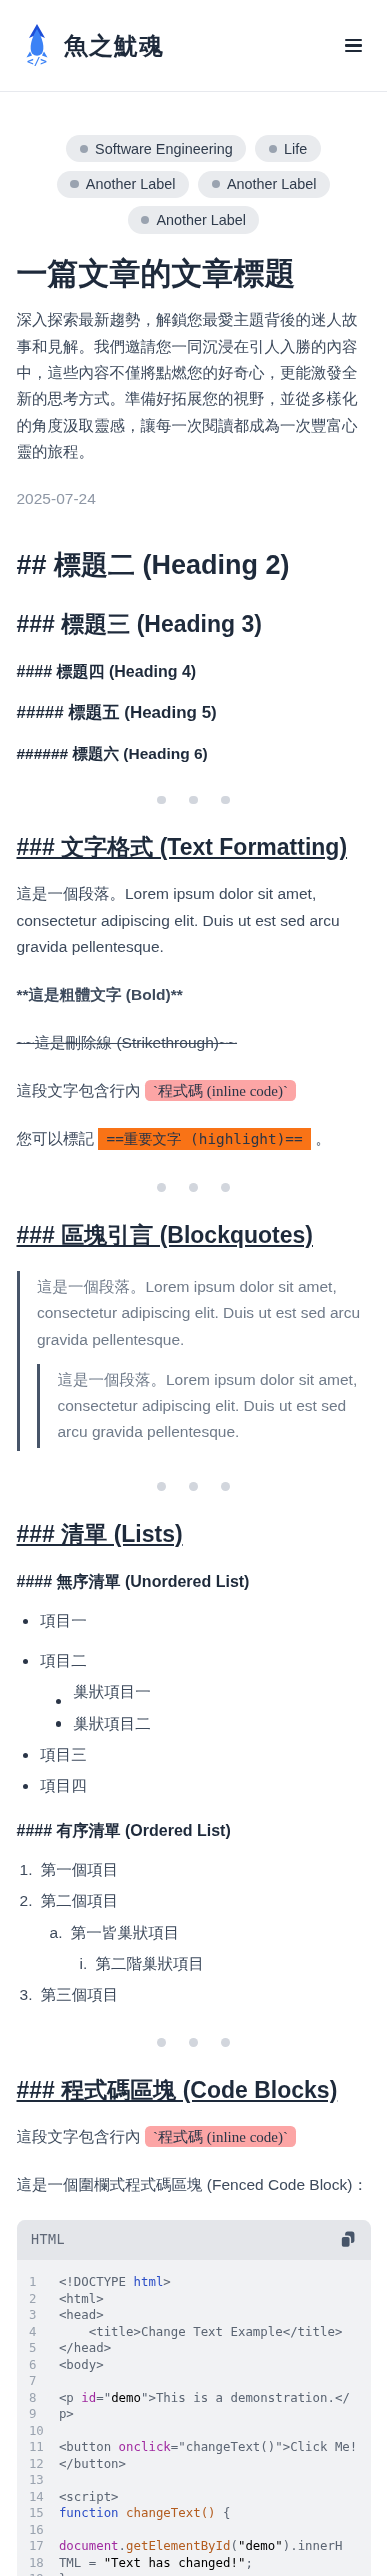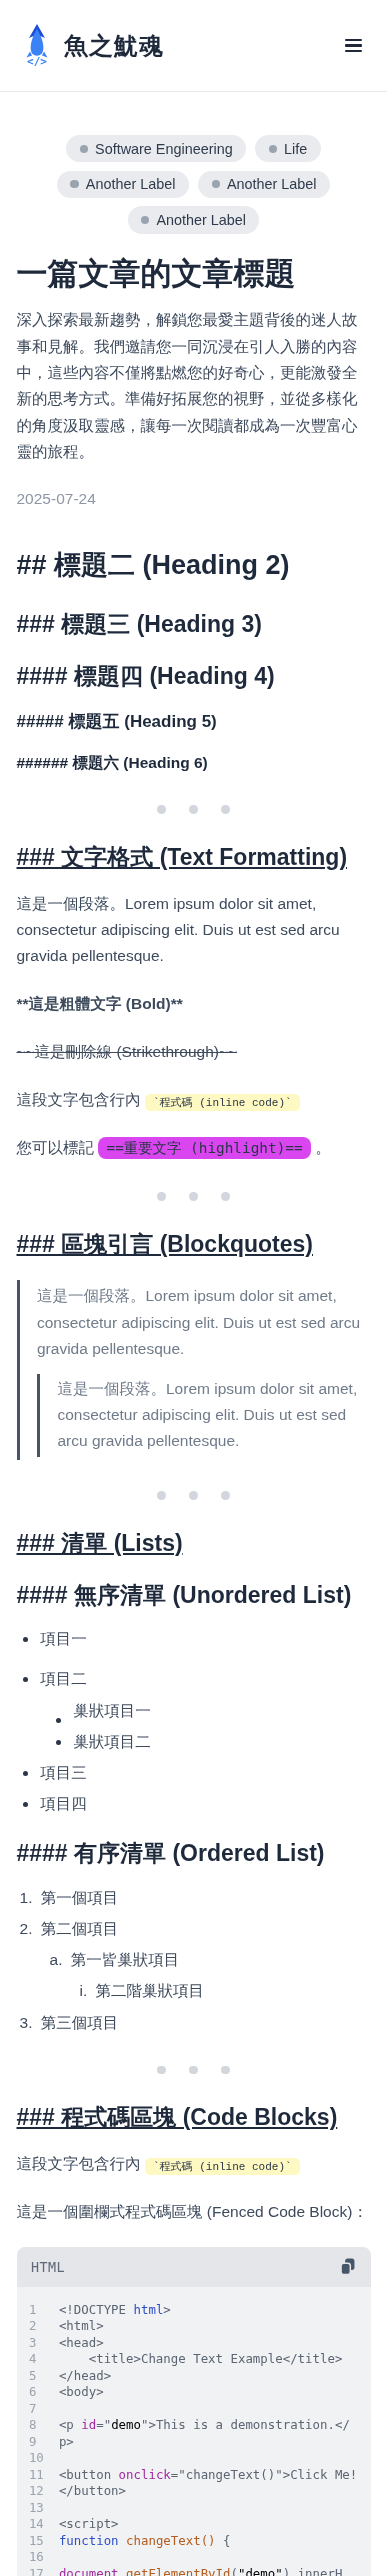--- a/index.html
+++ b/index.html
@@ -20,35 +20,35 @@
   .tags { display:flex; flex-wrap:wrap; gap:8.2px 9.3px; padding-top:43px;justify-content:center; }
   .tag { display:inline-flex; align-items:center; gap:7.2px; background:#e9ebee; border-radius:515px; padding:5.7px 13.4px; font-size:14.4px; color:#2f3b4c; }
   .tag .dot { width:8.2px; height:8.2px; border-radius:50%; background:#9aa3b0; }
 
   h1.article-title { margin:20.6px 0 0; font-size:31px; line-height:1.32; color:#1e2a3b; font-weight:800; }
   .lead { margin:12.4px 0 0; font-size:15.5px; line-height:1.7; color:#3d4a5c; }
   .date { margin:25px 0 0; font-size:15.5px; color:#8e97a5; }
 
   .h2 { margin:40px 0 0; font-size:27px; font-weight:800; color:#1e2a3b; line-height:1.3; }
   .h3 { margin:25px 0 0; font-size:23px; font-weight:800; color:#1e2a3b; line-height:1.32; }
-  .h4 { margin:21.6px 0 0; font-size:23px; font-weight:800; color:#1e2a3b; line-height:1.32; }
+  .h4 { margin:21.6px 0 0; font-size:16px; font-weight:800; color:#1e2a3b; line-height:1.32; }
   .h5 { margin:20.6px 0 0; font-size:17px; font-weight:800; color:#1e2a3b; line-height:1.32; }
   .h6 { margin:19.6px 0 0; font-size:15.5px; font-weight:800; color:#1e2a3b; line-height:1.32; }
   .after-divider { margin-top:28px;text-decoration:underline; }
 
   .divider { display:flex; justify-content:center; gap:23px; margin:31px 0 0; }
   .divider .dot { width:8.8px; height:8.8px; border-radius:50%; background:#d2d6dd; }
 
   p.body { margin:18.5px 0 0; font-size:15.5px; line-height:1.7; color:#3d4a5c; }
   p.lineblock { margin:21.6px 0 0; }
   .bold-line { font-weight:800; color:#2a3547; }
   .strike-line { text-decoration:line-through; text-decoration-thickness:1px; }
 
-  .chip-code { font-family:Liberation Mono, monospace; background:#fef9c3; border-radius:5.2px; padding:2.6px 8.2px; font-size:11px; color:#2a3547; white-space:nowrap; }
-  .chip-highlight { font-family:"DejaVu Sans Mono","Liberation Mono",monospace; background:#d946ef; border-radius:8px; padding:2.6px 8.2px; font-size:14.4px; color:#2a3547; white-space:nowrap; }
+  .chip-code { font-family:Liberation Serif, serif; background:#fca5a5; border-radius:5.2px; padding:2.6px 8.2px; font-size:15px; color:#2a3547; white-space:nowrap; }
+  .chip-highlight { font-family:"DejaVu Sans Mono","Liberation Mono",monospace; background:#f97316; border-radius:0; padding:2.6px 8.2px; font-size:14.4px; color:#2a3547; white-space:nowrap; }
 
   .bq { margin:20.6px 0 0; border-left:3.6px solid #475569; padding:3.1px 0 3.1px 17.5px; }
   .bq p { margin:0; font-size:15.5px; line-height:1.7; color:#707b8a; }
   .bq-nested { margin-top:11.3px; border-left:3.6px solid #475569; padding:2.1px 0 2.1px 17.5px; }
 
   .list { margin:17.5px 0 0; }
   .li-row { display:flex; align-items:flex-start; margin:0 0 7.2px; font-size:15.5px; line-height:1.55; color:#3d4a5c; }
   .li-row .bullet { width:5.2px; height:5.2px; border-radius:50%; background:#2a3547; margin:9.8px 12.4px 0 6.2px; flex:none; }
   .li-row .marker { margin:0 8.2px 0 3.1px; flex:none; }
 

